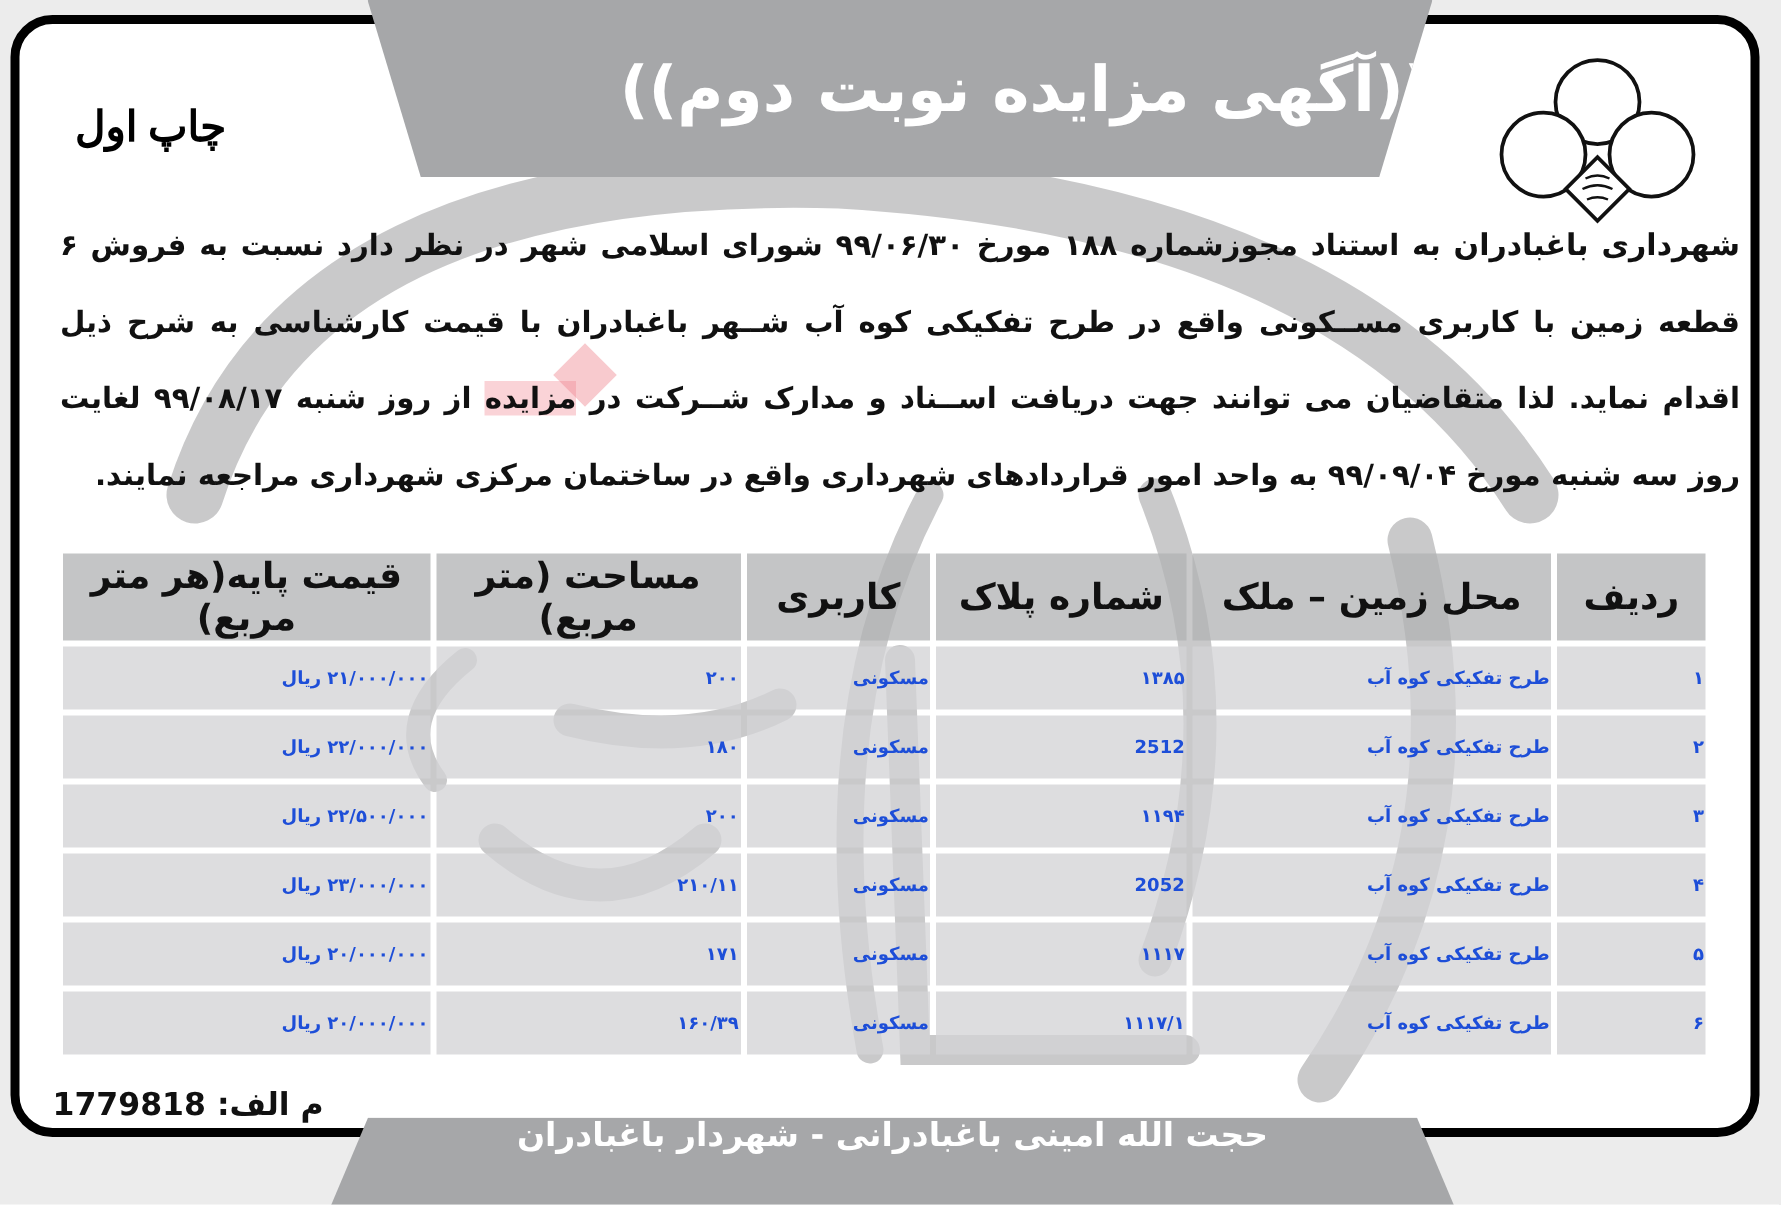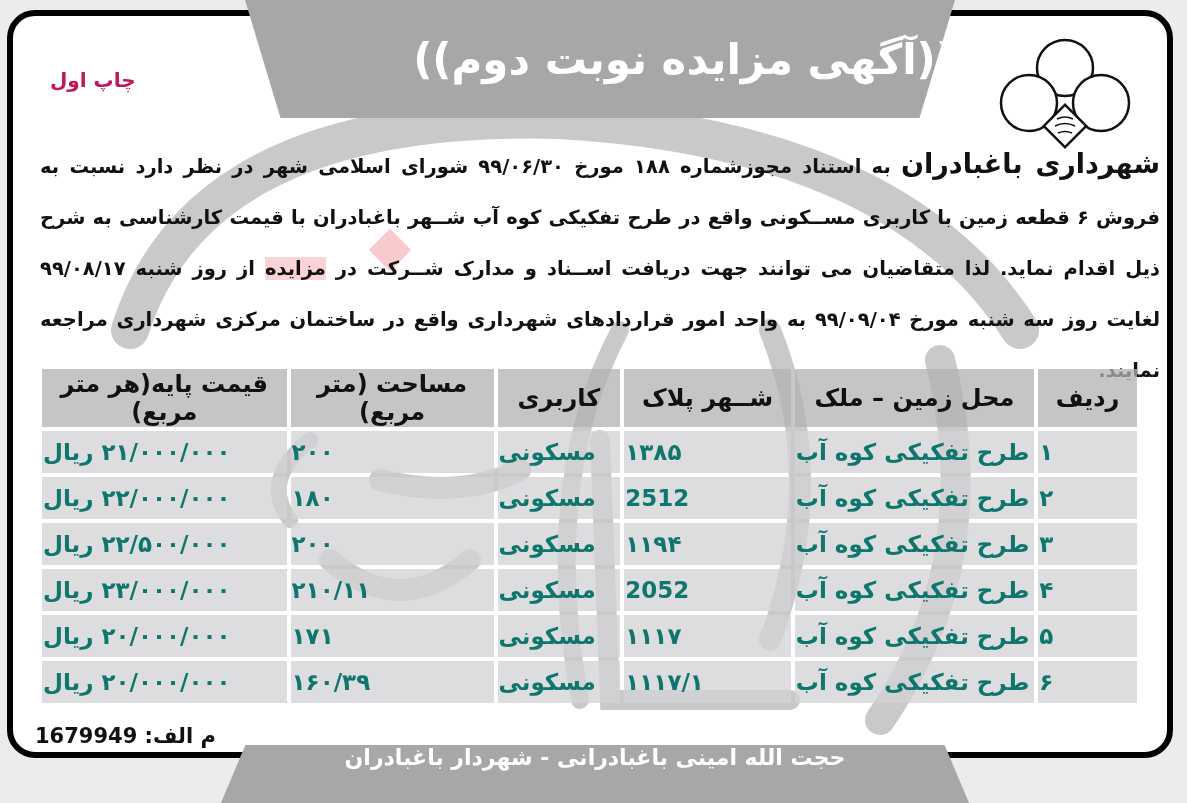--- a/index.html
+++ b/index.html
@@ -19,40 +19,40 @@
       position: absolute; left: 245px; top: 0; width: 710px; height: 118px;
       background: #a6a7a9; z-index: 3;
       clip-path: polygon(0 0, 100% 0, 95% 100%, 5% 100%);
       display: flex; align-items: center; justify-content: flex-end;
     }
     .title-text {
       color: #fff; font-size: 42px; font-weight: bold; direction: rtl;
       font-family: "DejaVu Sans", sans-serif; letter-spacing: 0.5px;
     }
     .print-label {
-      position: absolute; left: 50px; top: 68px; font-size: 20px; font-weight: bold;
-      direction: rtl; z-index: 4; color: #be185d;
+      position: absolute; left: 50px; top: 68px; font-size: 28px; font-weight: bold;
+      direction: rtl; z-index: 4; color: #000000; font-family: Liberation Serif, serif;
     }
     .logo { position: absolute; left: 995px; top: 33px; width: 140px; height: 125px; z-index: 4; }
     .body-text {
       position: absolute; left: 40px; top: 138px; width: 1120px; z-index: 4;
       direction: rtl; text-align: justify; text-align-last: right;
       font-size: 19.5px; font-weight: bold; line-height: 51px; color: #111;
     }
-    .body-text .strong { font-size: 27px; font-weight: 900; }
+    .body-text .strong { font-size: 20px; font-weight: 900; }
     .body-text .pink { background: rgba(240,130,140,0.35); }
     table.auction {
       position: absolute; left: 38px; top: 365px; width: 1103px; z-index: 4;
       border-collapse: separate; border-spacing: 4px 4px; direction: rtl;
     }
     table.auction th {
       background: rgba(176,177,179,0.75); height: 42px; font-size: 24px; font-weight: 900; color: #111;
     }
     table.auction td {
-      background: rgba(211,212,214,0.78); height: 40px; font-size: 23px; font-weight: bold; text-align: left; color: #0f766e;
+      background: rgba(211,212,214,0.78); height: 40px; font-size: 12px; font-weight: bold; text-align: right; color: #1d4ed8;
     }
     .ref {
       position: absolute; left: 35px; top: 724px; font-size: 21px; font-weight: bold; direction: rtl; z-index: 4; color: #111;
     }
     .footer-band {
       position: absolute; left: 215px; top: 745px; width: 760px; height: 72px;
       background: #a6a7a9; z-index: 5;
       clip-path: polygon(4% 0, 96% 0, 100% 100%, 0 100%);
       display: flex; align-items: flex-start; justify-content: center;
     }
@@ -107,21 +107,21 @@
       <col style="width:230px">
       <col style="width:160px">
       <col style="width:118px">
       <col style="width:195px">
       <col style="width:235px">
   </colgroup>
   <thead>
     <tr>
       <th>ردیف</th>
       <th>محل زمین – ملک</th>
-      <th>شــهر پلاک</th>
+      <th>شماره پلاک</th>
       <th>کاربری</th>
       <th>مساحت (متر مربع)</th>
       <th>قیمت پایه(هر متر مربع)</th>
     </tr>
   </thead>
   <tbody>
     <tr>
       <td>۱</td>
       <td>طرح تفکیکی کوه آب</td>
       <td>۱۳۸۵</td>
@@ -165,17 +165,17 @@
       <td>۶</td>
       <td>طرح تفکیکی کوه آب</td>
       <td>۱۱۱۷/۱</td>
       <td>مسکونی</td>
       <td>۱۶۰/۳۹</td>
       <td>۲۰/۰۰۰/۰۰۰ ریال</td>
     </tr>
   </tbody>
 </table>
 
-<div class="ref">م الف: 1679949</div>
+<div class="ref">م الف: 1779818</div>
 
 <div class="footer-band">
   <span class="footer-text">حجت الله امینی باغبادرانی - شهردار باغبادران</span>
 </div>
 
 </body></html>

